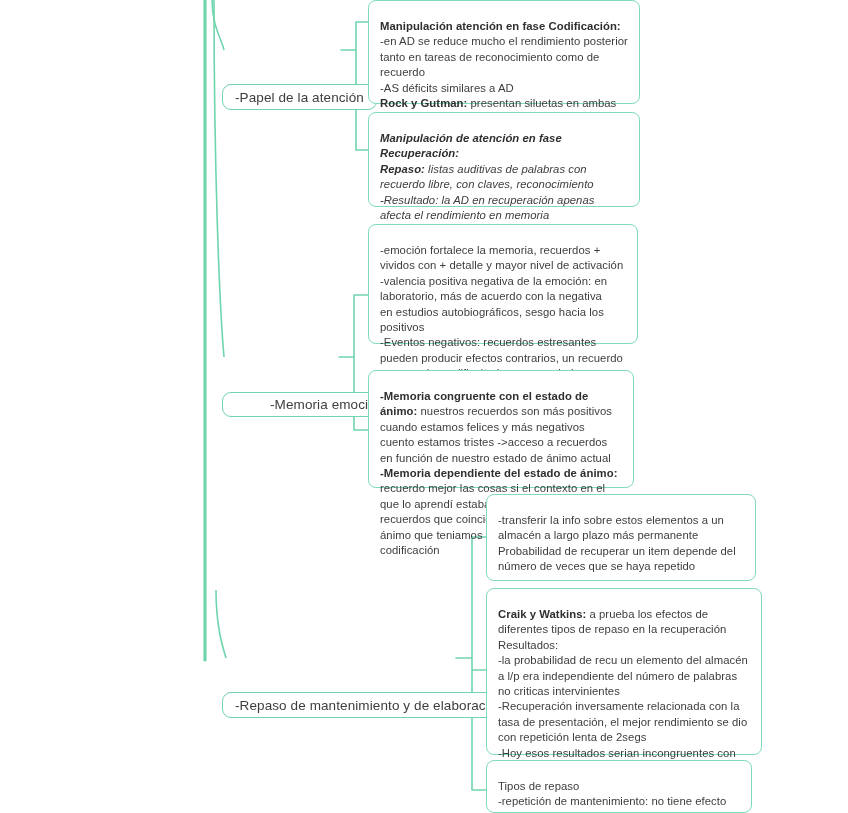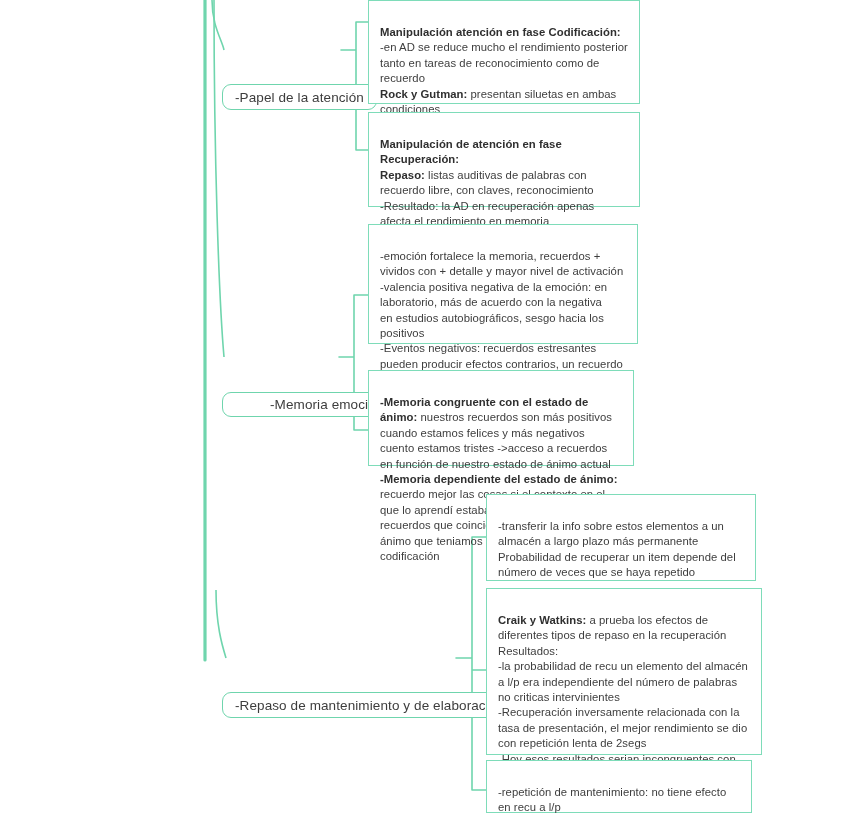--- a/index.html
+++ b/index.html
@@ -40,23 +40,23 @@
     font-size: 13.5px;
     color: #3d3d3d;
     letter-spacing: 0.1px;
     white-space: nowrap;
     margin-top: 47px;
   }
   .leaf-box {
     position: absolute;
     box-sizing: border-box;
     border: 1.6px solid #7edcb9;
-    border-radius: 0;
+    border-radius: 8px;
     background: #ffffff;
-    padding: 24px 11px 8px 11px;
+    padding: 18px 11px 8px 11px;
     font-size: 11.3px;
     line-height: 15.4px;
     color: #3d3d3d;
     letter-spacing: 0.05px;
   }
   .leaf-box p {
     margin: 0;
   }
   .leaf-box b {
     font-weight: bold;
@@ -93,54 +93,56 @@
     <span>-Memoria emocional</span>
   </div>
 
   <div class="node-pill" style="left: 222px; top: 645px; height: 26px; border-color: rgb(111, 213, 173);">
     <span>-Repaso de mantenimiento y de elaboración</span>
   </div>
 
   <div class="leaf-box" style="left: 368px; top: 0px; width: 272px; height: 104px; border-color: rgb(126, 220, 185);">
       <p><b>Manipulación atención en fase Codificación:</b></p>
       <p>-en AD se reduce mucho el rendimiento posterior tanto en tareas de reconocimiento como de recuerdo</p>
+      <p>-AS déficits similares a AD</p>
       <p><b>Rock y Gutman:</b> presentan siluetas en ambas condiciones</p>
       <p>-Resultado: en atención selectiva hubo un rendimiento de memoria más bajo que los de atención plena</p>
     </div>
 
-  <div class="leaf-box" style="left: 368px; top: 112px; width: 272px; height: 95px; border-color: rgb(126, 220, 185);">
+  <div class="leaf-box" style="left: 368px; top: 112px; width: 272px; height: 95px; border-color: rgb(126, 220, 185); font-style: italic;">
       <p><b>Manipulación de atención en fase Recuperación:</b></p>
       <p><b>Repaso:</b> listas auditivas de palabras con recuerdo libre, con claves, reconocimiento</p>
       <p>-Resultado: la AD en recuperación apenas afecta el rendimiento en memoria</p>
       <p>Otros autores consideran que si hay efectos negativos al manipular la atención durante la recuperación</p>
     </div>
 
   <div class="leaf-box" style="left: 368px; top: 224px; width: 270px; height: 120px; border-color: rgb(126, 220, 185);">
       <p>-emoción fortalece la memoria, recuerdos + vividos con + detalle y mayor nivel de activación</p>
       <p>-valencia positiva negativa de la emoción: en laboratorio, más de acuerdo con la negativa</p>
       <p>en estudios autobiográficos, sesgo hacia los positivos</p>
       <p>-Eventos negativos: recuerdos estresantes pueden producir efectos contrarios, un recuerdo muy preciso o dificultad para recordarlos</p>
       <p>-emoción mejora memoria para contenido central, no para contextual</p>
     </div>
 
-  <div class="leaf-box" style="left: 368px; top: 370px; width: 266px; height: 96px; border-color: rgb(126, 220, 185);">
+  <div class="leaf-box" style="left: 368px; top: 370px; width: 266px; height: 118px; border-color: rgb(126, 220, 185);">
       <p><b>-Memoria congruente con el estado de ánimo:</b> nuestros recuerdos son más positivos cuando estamos felices y más negativos cuento estamos tristes -&gt;acceso a recuerdos en función de nuestro estado de ánimo actual</p>
       <p><b>-Memoria dependiente del estado de ánimo:</b> recuerdo mejor las cosas si el contexto en el que lo aprendí estaba contento -&gt;acceder a recuerdos que coinciden con el estado de ánimo que teniamos en el momento de su codificación</p>
     </div>
 
   <div class="leaf-box" style="left: 486px; top: 494px; width: 270px; height: 87px; border-color: rgb(126, 220, 185);">
       <p>-transferir la info sobre estos elementos a un almacén a largo plazo más permanente</p>
       <p>Probabilidad de recuperar un item depende del número de veces que se haya repetido</p>
     </div>
 
   <div class="leaf-box" style="left: 486px; top: 588px; width: 276px; height: 167px; border-color: rgb(126, 220, 185);">
       <p><b>Craik y Watkins:</b> a prueba los efectos de diferentes tipos de repaso en la recuperación</p>
       <p>Resultados:</p>
       <p>-la probabilidad de recu un elemento del almacén a l/p era independiente del número de palabras no criticas intervinientes</p>
       <p>-Recuperación inversamente relacionada con la tasa de presentación, el mejor rendimiento se dio con repetición lenta de 2segs</p>
       <p>-Hoy esos resultados serian incongruentes con las pruebas q indican q la retención varia en función de la cantidad de ensayos y repetición</p>
     </div>
 
   <div class="leaf-box" style="left: 486px; top: 760px; width: 266px; height: 53px; border-color: rgb(126, 220, 185);">
+      <p>Tipos de repaso</p>
       <p>-repetición de mantenimiento: no tiene efecto en recu a l/p</p>
     </div>
 
 </div>
 
 </body></html>

